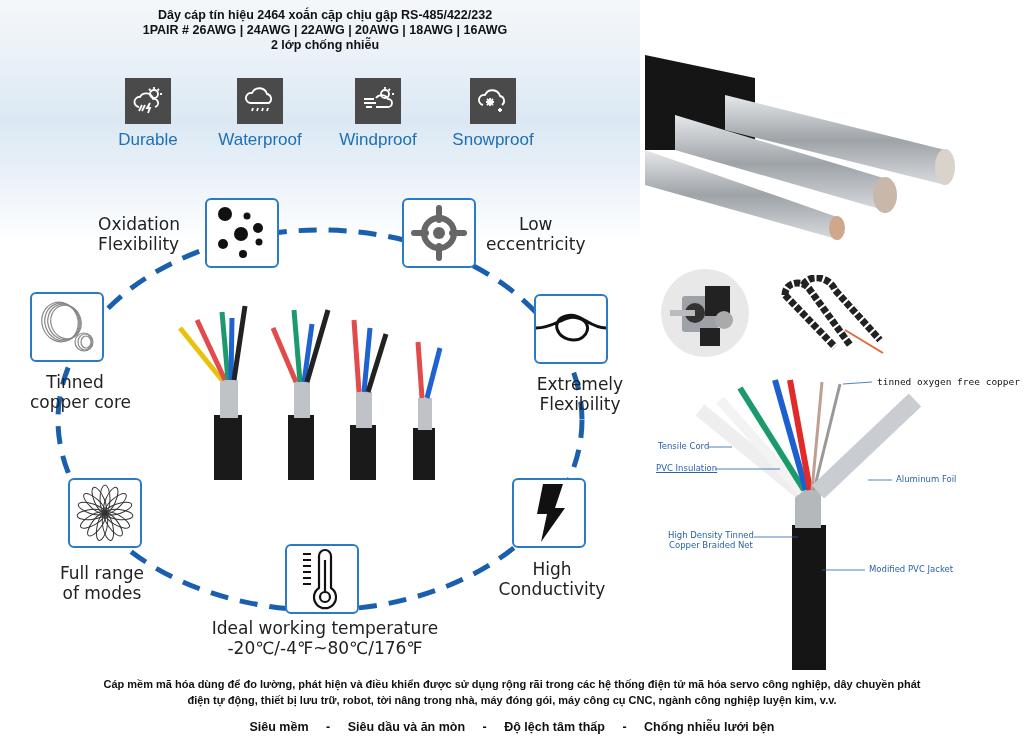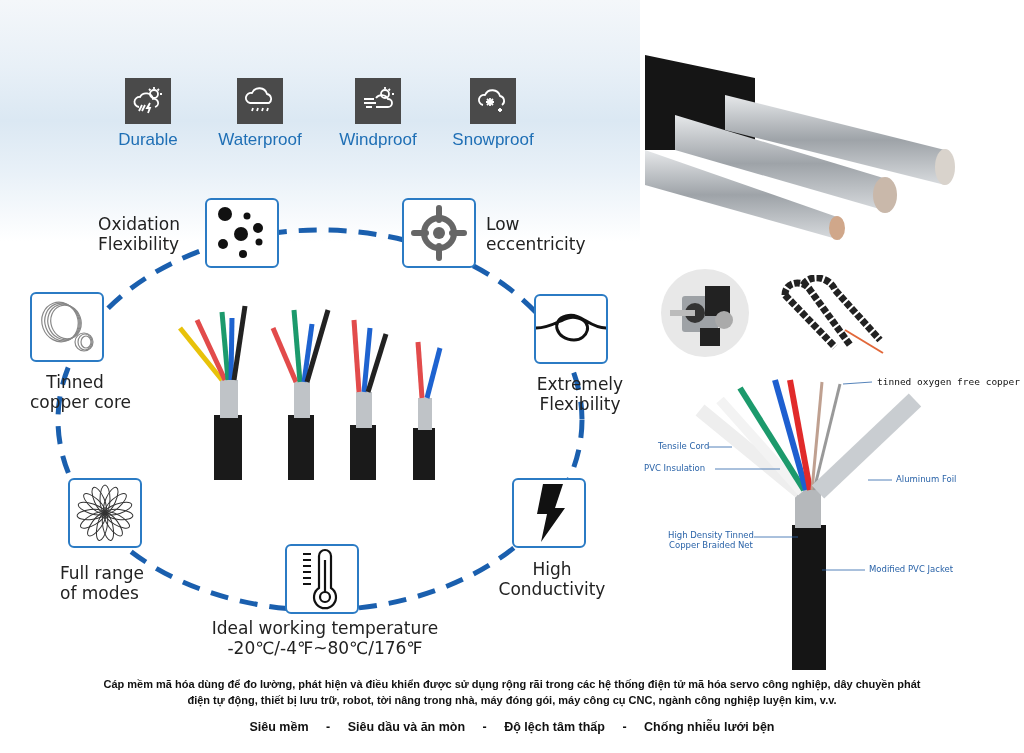--- a/index.html
+++ b/index.html
@@ -25,20 +25,21 @@
   .weather-label { margin-top: 6px; font-size: 17px; color: #1f6fb5; }
 
   
   .feature-box {
     position: absolute; width: 74px; height: 70px; border: 2.5px solid #2b7bc4; border-radius: 6px;
     background: #fff; display: flex; align-items: center; justify-content: center;
   }
   .feature-label {
     position: absolute; font-family: "DejaVu Sans", sans-serif; font-size: 17px; line-height: 20px; color: #222;
     white-space: nowrap;
+    text-align: center;
   }
   #ring { position: absolute; left: 0; top: 0; width: 640px; height: 670px; }
 
   
   #cables-photo { position: absolute; left: 170px; top: 300px; width: 300px; height: 180px; }
 
   
   #photo-braided { position: absolute; left: 645px; top: 0; width: 379px; height: 260px; background: #fff; }
   #photo-servo { position: absolute; left: 660px; top: 268px; width: 90px; height: 90px; }
   #photo-chain { position: absolute; left: 775px; top: 275px; width: 115px; height: 80px; }
@@ -55,20 +56,25 @@
     position: absolute; left: 0; top: 720px; width: 1024px; text-align: center;
     font-weight: bold; font-size: 12.5px; color: #111;
   }
   .feature-strip span.sep { display: inline-block; margin: 0 14px; }
 </style>
 </head>
 <body>
 
 <div id="left-panel">
 
+  <div class="title-block">
+    <div>Dây cáp tín hiệu 2464 xoắn cặp chịu gập RS-485/422/232</div>
+    <div>1PAIR # 26AWG | 24AWG | 22AWG | 20AWG | 18AWG | 16AWG</div>
+    <div>2 lớp chống nhiễu</div>
+  </div>
 
   <div class="weather-row">
     <div class="weather-item" style="left:88px">
       <div class="weather-icon">
         <svg width="36" height="36" viewBox="0 0 36 36" fill="none" stroke="#fff" stroke-width="1.8">
           <circle cx="24" cy="11" r="4"></circle>
             <path d="M24 4v2M30 11h2M29 6l-1.5 1.5M19 6l1.5 1.5"></path>
           <path d="M9 24a5 5 0 0 1 1-10 7 7 0 0 1 13 2 4 4 0 0 1 2 8"></path>
           <path d="M12 22l-3 6M15 22l-3 6"></path>
             <path d="M20 20l-3 5h3l-2 5" fill="#fff"></path>
@@ -303,21 +309,21 @@
 
     <path d="M203 14 L232 12" stroke="#2a63a8" stroke-width="0.8"></path>
     <path d="M68 77 L92 77" stroke="#2a63a8" stroke-width="0.8"></path>
     <path d="M75 99 L140 99" stroke="#2a63a8" stroke-width="0.8"></path>
     <path d="M228 110 L252 110" stroke="#2a63a8" stroke-width="0.8"></path>
     <path d="M114 167 L158 167" stroke="#2a63a8" stroke-width="0.8"></path>
     <path d="M182 200 L225 200" stroke="#2a63a8" stroke-width="0.8"></path>
   </svg>
   <div class="diag-label mono" style="left:237px; top:6px;">tinned oxygen free copper</div>
   <div class="diag-label" style="left:18px; top:71px;">Tensile Cord</div>
-  <div class="diag-label" style="left:4px; top:93px;">PVC Insulation</div>
+  <div class="diag-label" style="left:16px; top:93px;text-decoration:underline;">PVC Insulation</div>
   <div class="diag-label" style="left:256px; top:104px;">Aluminum Foil</div>
   <div class="diag-label" style="left:28px; top:160px; text-align:center;">
     <div>High Density Tinned</div>
     <div>Copper Braided Net</div>
   </div>
   <div class="diag-label" style="left:229px; top:194px;">Modified PVC Jacket</div>
 </div>
 
 <div class="description">
   <div>Cáp mềm mã hóa dùng để đo lường, phát hiện và điều khiển được sử dụng rộng rãi trong các hệ thống điện tử mã hóa servo công nghiệp, dây chuyền phát</div>

